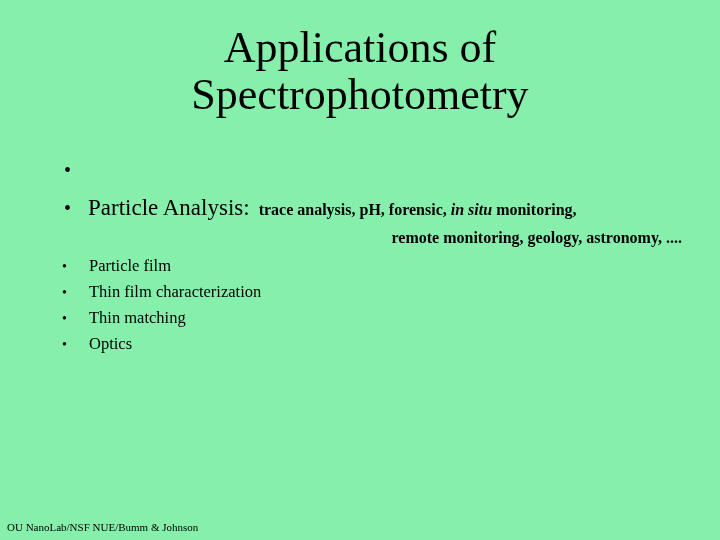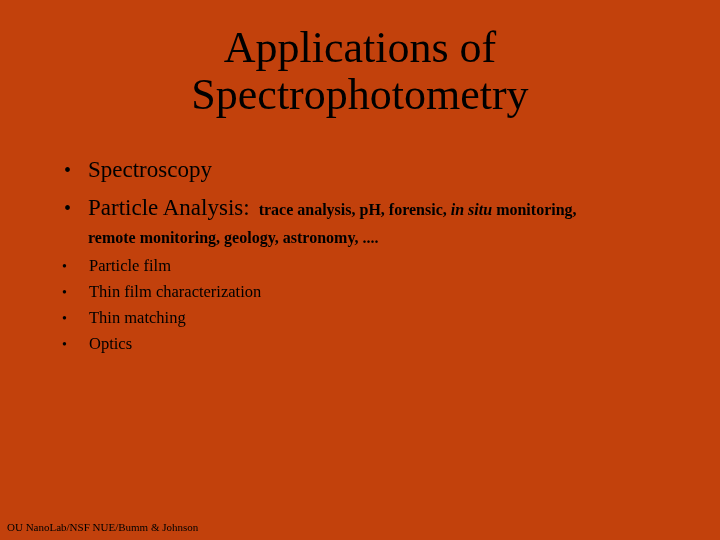--- a/index.html
+++ b/index.html
@@ -4,21 +4,21 @@
 <style>
   html, body {
     margin: 0;
     padding: 0;
     background: #ffffff;
   }
   .slide {
     position: relative;
     width: 720px;
     height: 540px;
-    background: #c2410c;
+    background: #86efac;
     overflow: hidden;
     font-family: "Liberation Serif", "DejaVu Serif", serif;
     color: #000000;
   }
   .title {
     position: absolute;
     top: 24px;
     left: 0;
     width: 720px;
     text-align: center;
@@ -51,20 +51,21 @@
     font-size: 16px;
     font-weight: bold;
     margin-left: 9px;
   }
   .runon .it { font-style: italic; margin-top: 12px; }
   .wrap-line {
     margin-left: 26px;
     font-size: 16px;
     font-weight: bold;
     line-height: 25px;
+    text-align: right;
   }
   .subs { margin-top: 3px; }
   .sub-row {
     display: flex;
     align-items: baseline;
     font-size: 16.5px;
     line-height: 25px;
   }
   .sub-row .dot {
     flex: 0 0 27px;
@@ -84,21 +85,20 @@
 
 <div class="slide">
 
   <div class="title">Applications of
 Spectrophotometry</div>
 
   <div class="content">
 
     <div class="b-row">
       <span class="dot">•</span>
-      <span>Spectroscopy</span>
     </div>
 
     <div class="b-row b-row2">
       <span class="dot">•</span>
       <span><span>Particle Analysis:</span><span class="runon"><span>trace analysis, pH, forensic, </span><span class="it">in situ</span><span> monitoring,</span></span></span>
     </div>
 
     <div class="wrap-line">remote monitoring, geology, astronomy, ....</div>
 
     <div class="subs">

